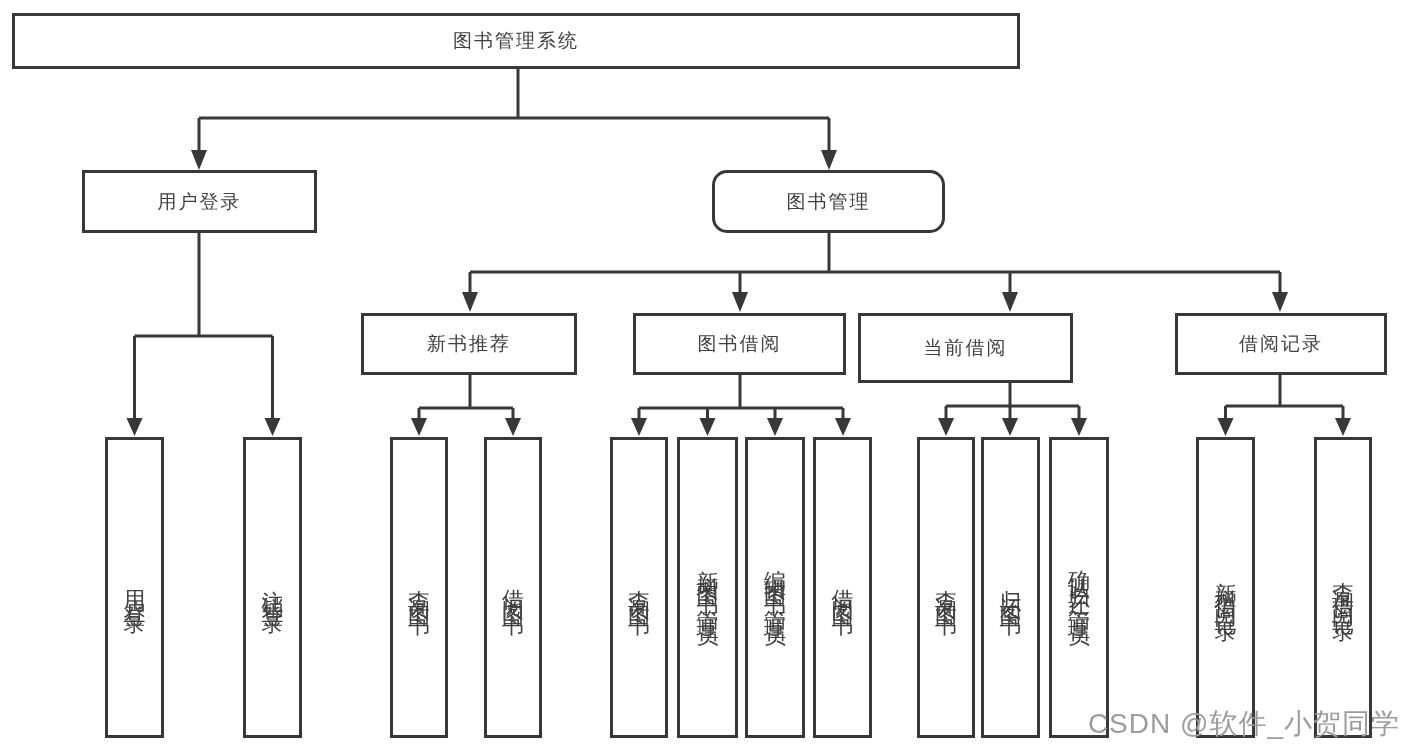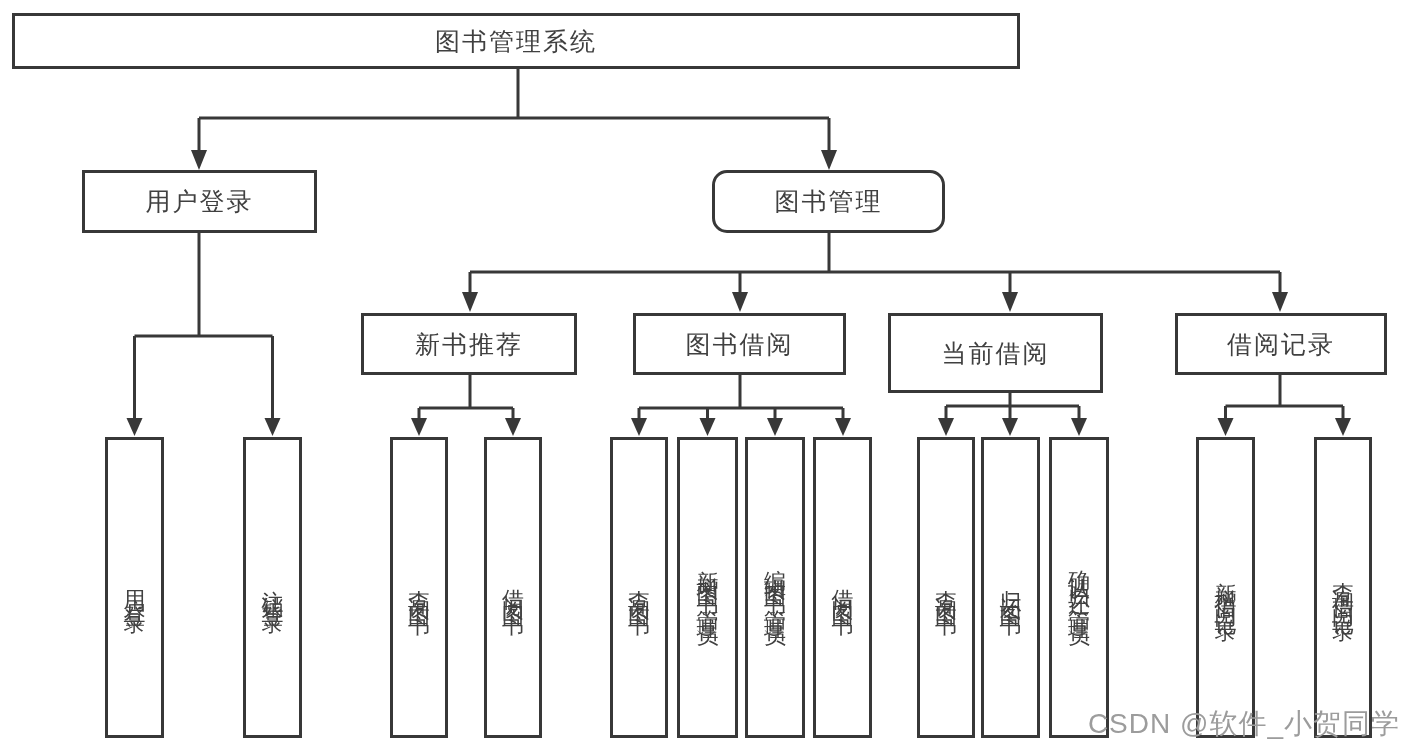--- a/index.html
+++ b/index.html
@@ -26,21 +26,21 @@
     box-sizing: border-box;
     background: #ffffff;
     border: 3px solid #383838;
     display: flex;
     align-items: center;
     justify-content: center;
     color: #404040;
     z-index: 2;
   }
   .hbox {
-    font-size: 25px;
+    font-size: 19px;
     letter-spacing: 2px;
     white-space: nowrap;
   }
   .leaf {
     z-index: 2;
   }
   .leaf .vtext {
     writing-mode: vertical-rl;
     text-orientation: mixed;
     white-space: nowrap;
@@ -105,21 +105,21 @@
   <div class="box hbox" style="left:712px; top:170px; width:233px; height:63px;border-radius:15px;">
     <span>图书管理</span>
   </div>
 
   <div class="box hbox" style="left:361px; top:313px; width:216px; height:62px;">
     <span>新书推荐</span>
   </div>
   <div class="box hbox" style="left:633px; top:313px; width:213px; height:62px;">
     <span>图书借阅</span>
   </div>
-  <div class="box hbox" style="left:888px; top:313px; width:215px; height:80px;">
+  <div class="box hbox" style="left:858px; top:313px; width:215px; height:70px;">
     <span>当前借阅</span>
   </div>
   <div class="box hbox" style="left:1175px; top:313px; width:212px; height:62px;">
     <span>借阅记录</span>
   </div>
 
   <div class="box leaf" style="left:105px; top:437px; width:59px; height:301px;">
     <span class="vtext">用户登录</span>
   </div>
   <div class="box leaf" style="left:243px; top:437px; width:59px; height:301px;">

